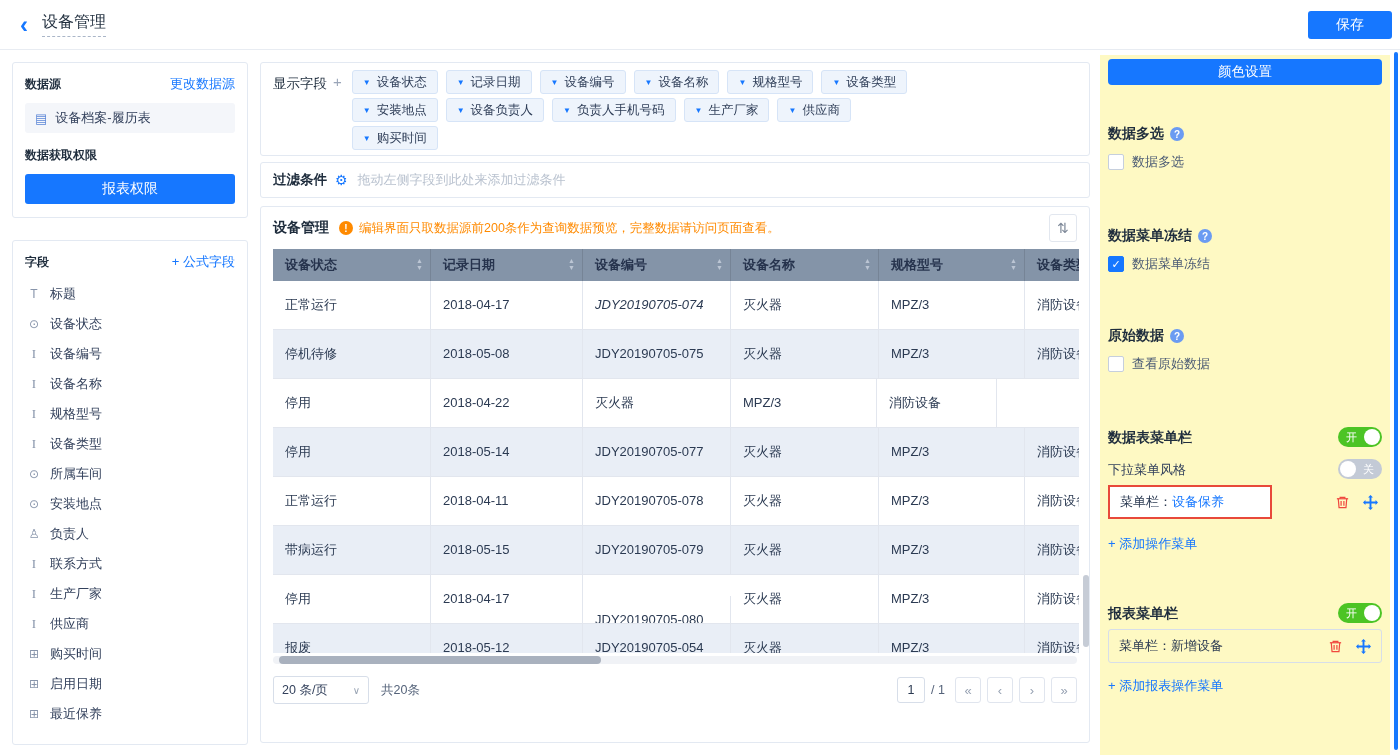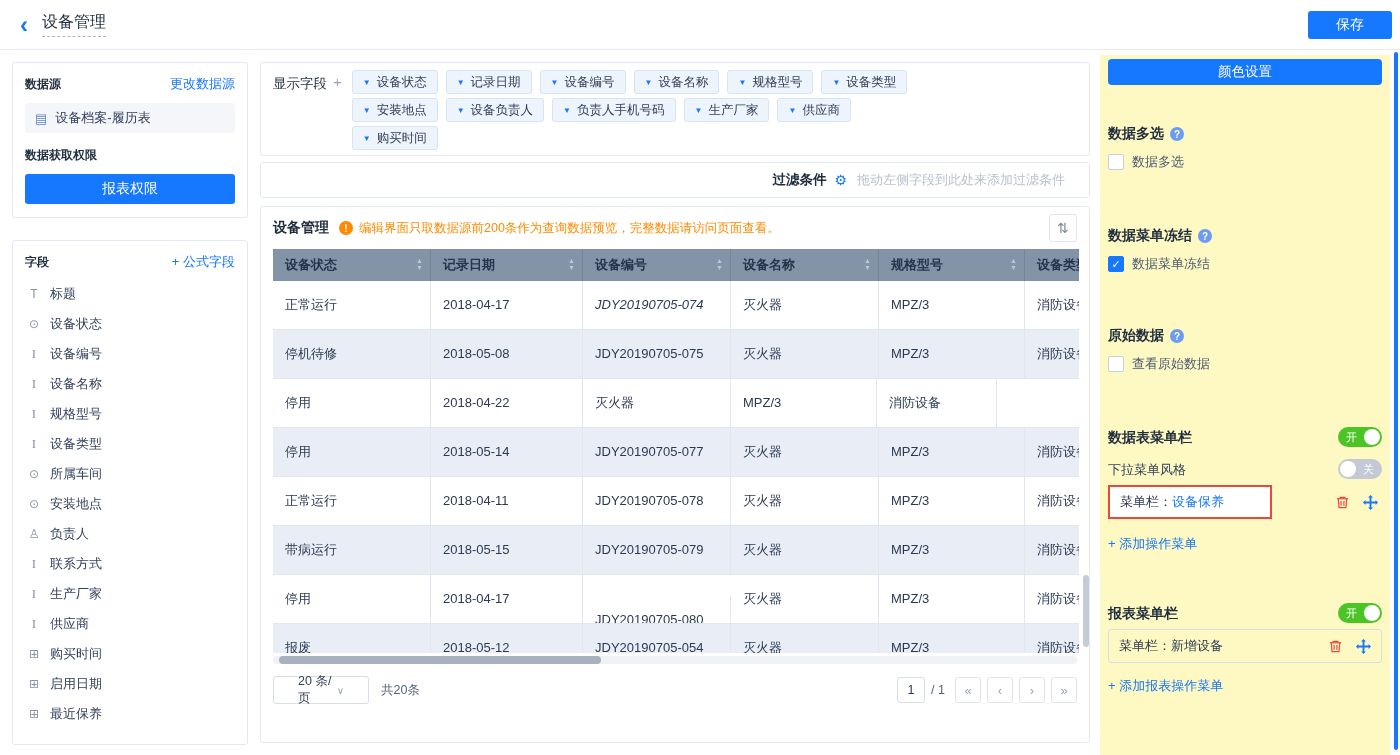--- a/index.html
+++ b/index.html
@@ -33,21 +33,21 @@
   
   #p-display{left:260px;top:62px;width:830px;height:94px;padding:7px 12px;display:flex;gap:6px;}
   .df-label{font-size:13.5px;color:#1f2d3d;white-space:nowrap;padding-top:5px;}
   .df-plus{color:#9aa5b8;font-size:15px;padding-top:3px;margin-right:4px;cursor:pointer;}
   #chip-rows{display:flex;flex-direction:column;gap:4px;}
   .chip-row{display:flex;gap:8px;}
   .chip{height:24px;display:flex;align-items:center;gap:6px;background:#eef4fc;border:1px solid #d6e4f7;border-radius:3px;padding:0 10px;font-size:12.5px;color:#2f3e58;cursor:pointer;box-sizing:border-box;white-space:nowrap;}
   .chip-caret{color:#1677ff;font-size:8px;}
 
   
-  #p-filter{left:260px;top:162px;width:830px;height:36px;display:flex;align-items:center;gap:8px;padding:0 24px;justify-content:flex-end;}
+  #p-filter{left:260px;top:162px;width:830px;height:36px;display:flex;align-items:center;gap:8px;padding:0 12px;}
   .ft-label{font-size:13.5px;font-weight:bold;color:#1f2d3d;}
   .gear{color:#1677ff;font-size:14px;cursor:pointer;}
   .ft-ph{color:#b9c2cf;font-size:13px;margin-left:2px;}
 
   
   #p-table{left:260px;top:206px;width:830px;height:537px;}
   .tb-title{height:42px;display:flex;align-items:center;gap:10px;padding:0 12px;}
   .tb-name{font-size:14px;font-weight:bold;color:#1f2d3d;}
   .warn{display:flex;align-items:center;gap:6px;color:#ff8a00;font-size:12.5px;}
   .warn-ic{width:14px;height:14px;border-radius:50%;background:#ff8a00;color:#fff;font-size:10px;font-weight:bold;display:flex;align-items:center;justify-content:center;flex:none;}
@@ -61,21 +61,21 @@
   #tbody{width:872px;height:372px;overflow:hidden;}
   .tr{display:flex;height:49px;border-bottom:1px solid #e2e6ee;background:#fff;box-sizing:border-box;cursor:pointer;}
   .tr:nth-child(even){background:#e9eef6;}
   .td{box-sizing:border-box;flex:none;padding:0 12px;line-height:48px;font-size:13px;color:#2b3a52;border-right:1px solid #e2e6ee;white-space:nowrap;overflow:hidden;}
 
   .hscroll{position:relative;height:14px;margin:0 12px;}
   .hs-track{position:absolute;left:0;right:0;top:3px;height:8px;background:#f0f2f6;border-radius:4px;}
   .hs-thumb{position:absolute;left:6px;top:3px;width:322px;height:8px;background:#a9b1be;border-radius:4px;cursor:grab;}
 
   .pager{height:46px;display:flex;align-items:center;gap:12px;padding:0 12px;}
-  .psize{width:96px;height:28px;border:1px solid #d7dee9;border-radius:3px;display:flex;align-items:center;justify-content:space-between;padding:0 24px;font-size:12.5px;color:#33415c;cursor:pointer;box-sizing:border-box;}
+  .psize{width:96px;height:28px;border:1px solid #d7dee9;border-radius:3px;display:flex;align-items:center;justify-content:space-between;padding:0 8px;font-size:12.5px;color:#33415c;cursor:pointer;box-sizing:border-box;}
   .sel-caret{color:#98a3b3;font-size:10px;}
   .ptotal{font-size:12.5px;color:#55637a;}
   .pright{margin-left:auto;display:flex;align-items:center;gap:6px;}
   .pnum{width:28px;height:26px;border:1px solid #d7dee9;border-radius:3px;display:flex;align-items:center;justify-content:center;font-size:12.5px;box-sizing:border-box;color:#2b3a52;}
   .pslash{font-size:12.5px;color:#55637a;margin:0 4px 0 0;}
   .pg-btn{width:26px;height:26px;border:1px solid #e0e5ee;border-radius:3px;display:flex;align-items:center;justify-content:center;color:#97a2b3;font-size:13px;cursor:pointer;box-sizing:border-box;}
 
   
   #p-right{position:absolute;left:1100px;top:55px;width:290px;height:705px;overflow:hidden;background:#fef9c3;}
   .r-btn{position:absolute;left:8px;right:8px;top:4px;height:26px;background:#1677ff;color:#fff;border:none;border-radius:4px;font-size:13.5px;cursor:pointer;}

